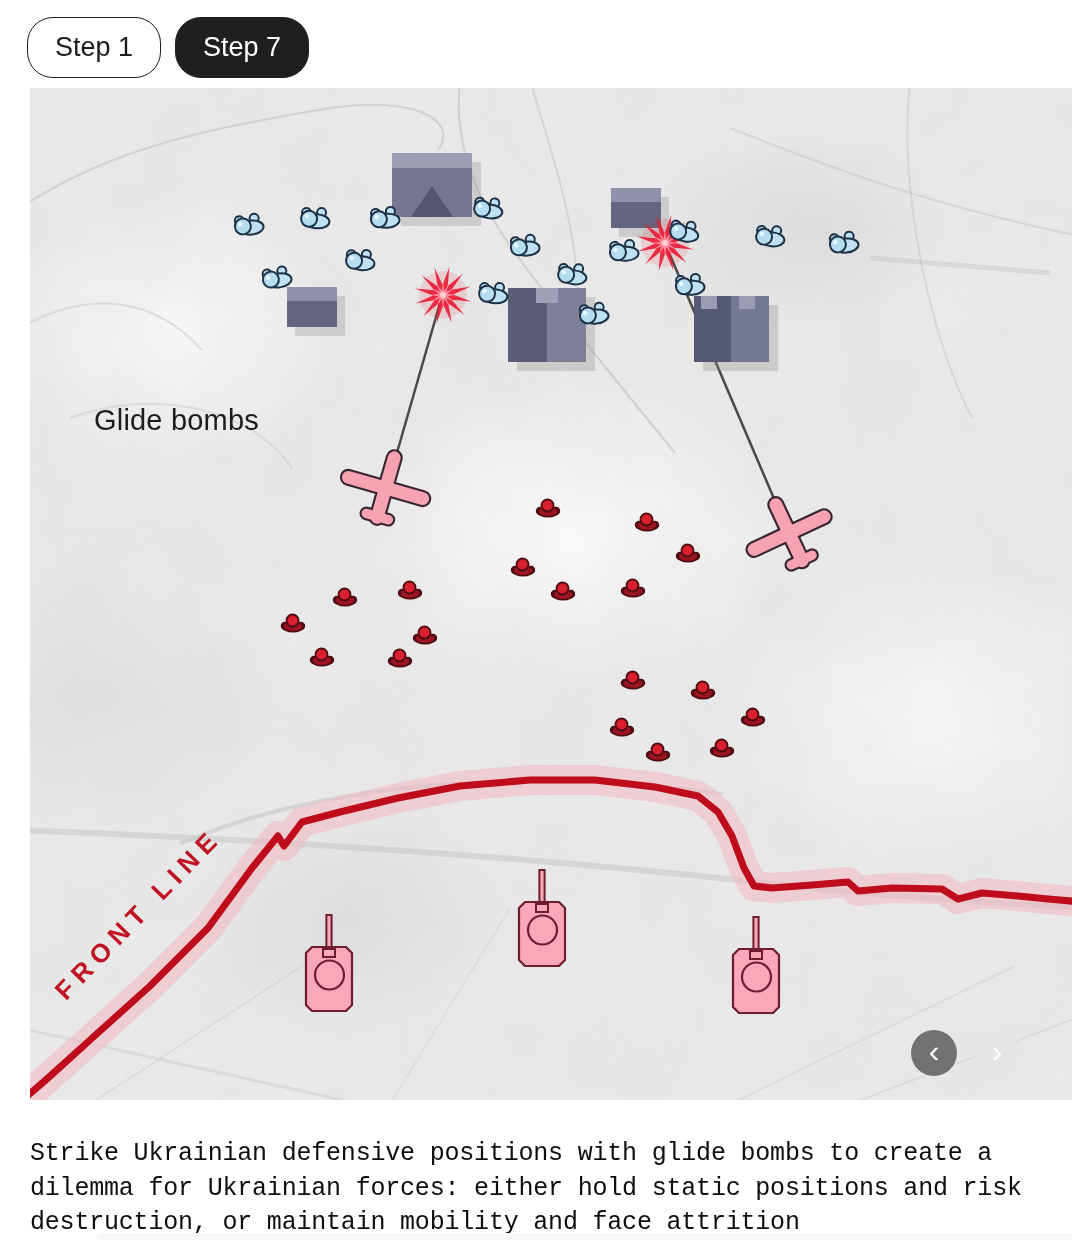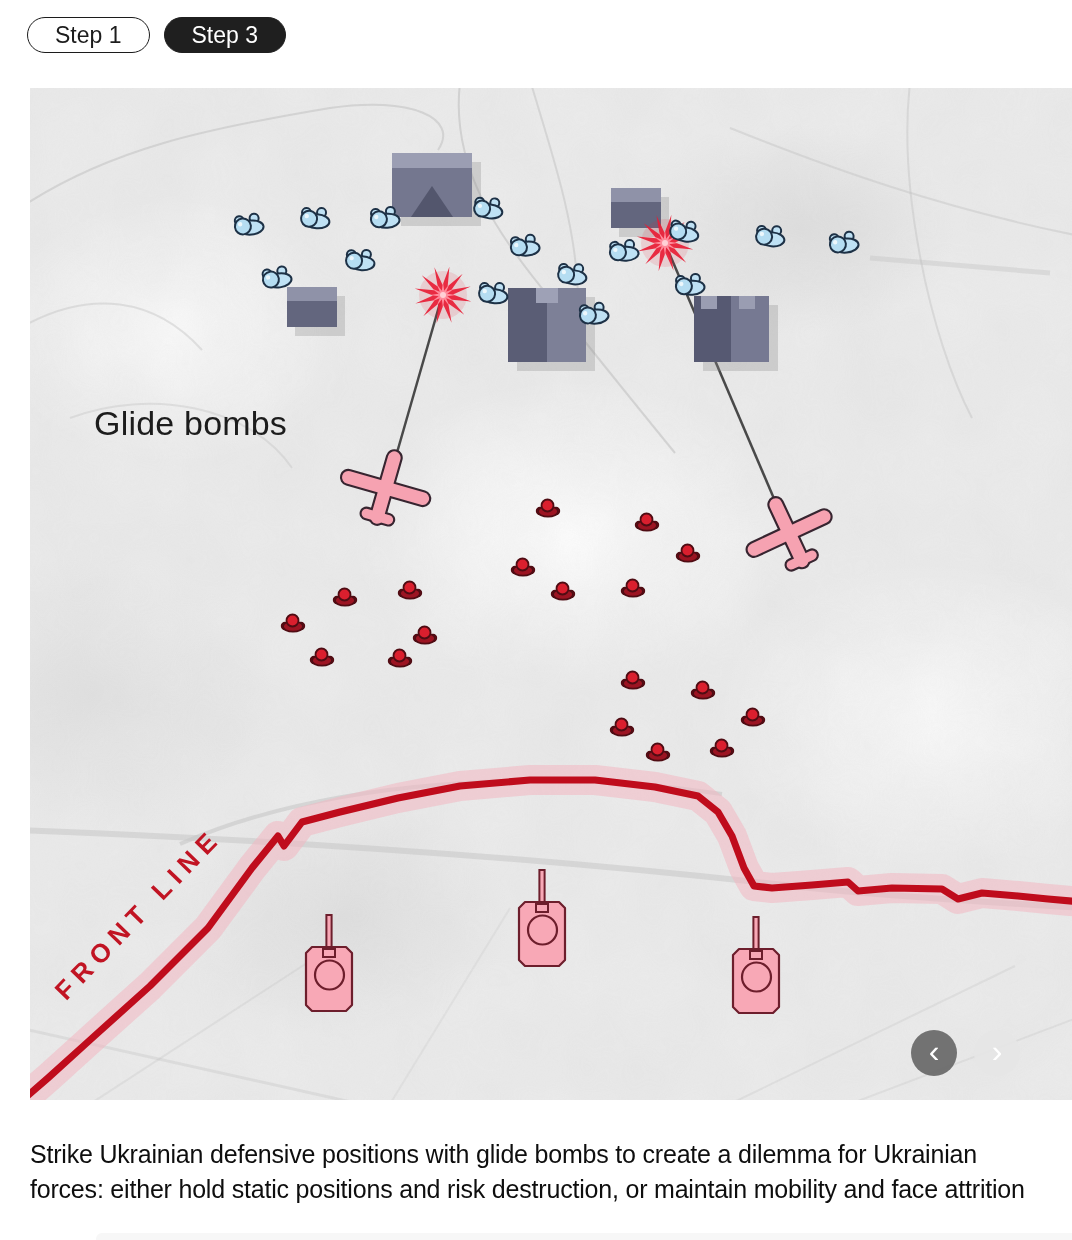--- a/index.html
+++ b/index.html
@@ -1,58 +1,58 @@
 <!DOCTYPE html>
 <html><head>
 <meta charset="utf-8">
 <style>
   html,body{margin:0;padding:0;background:#fff;}
   .stage{position:relative;width:1072px;height:1240px;background:#fff;overflow:hidden;
          font-family:"Liberation Sans",sans-serif;}
   
   .steps{position:absolute;left:27px;top:17px;display:flex;gap:14px;}
-  .step-pill{height:36px;padding:0 27px;border-radius:26px;border:1.7px solid #1c1c1c;
-             background:#fff;color:#1c1c1c;font-size:23px;font-family:inherit;cursor:pointer;
+  .step-pill{height:61px;padding:0 27px;border-radius:26px;border:1.7px solid #1c1c1c;
+             background:#fff;color:#1c1c1c;font-size:27px;font-family:inherit;cursor:pointer;
              display:flex;align-items:center;justify-content:center;}
   .step-pill.active{background:#1f1f1f;border-color:#1f1f1f;color:#fff;}
   
   .map-wrap{position:absolute;left:30px;top:88px;width:1042px;height:1012px;overflow:hidden;
     background:
       radial-gradient(320px 220px at 52% 44%, rgba(255,255,255,.95), rgba(255,255,255,0) 70%),
       radial-gradient(260px 190px at 14% 24%, rgba(255,255,255,.8), rgba(255,255,255,0) 70%),
       radial-gradient(300px 220px at 86% 62%, rgba(255,255,255,.75), rgba(255,255,255,0) 70%),
       radial-gradient(240px 170px at 30% 82%, rgba(205,205,205,.4), rgba(0,0,0,0) 70%),
       radial-gradient(220px 150px at 74% 14%, rgba(203,203,203,.4), rgba(0,0,0,0) 70%),
       radial-gradient(260px 200px at 6% 60%, rgba(208,208,208,.35), rgba(0,0,0,0) 70%),
       #ececec;}
   .map-wrap svg{position:absolute;left:0;top:0;}
-  .glide-label{position:absolute;left:64px;top:316px;font-size:34px;color:#1c1c1c;
+  .glide-label{position:absolute;left:64px;top:316px;font-size:29px;color:#1c1c1c;
                letter-spacing:.2px;white-space:nowrap;}
   .front-label{position:absolute;left:30px;top:892px;font-size:26px;font-weight:700;color:#c11423;
                letter-spacing:7px;transform:rotate(-46deg);transform-origin:left center;
                white-space:nowrap;}
   .nav-btn{position:absolute;width:46px;height:46px;border-radius:50%;border:none;cursor:pointer;
            display:flex;align-items:center;justify-content:center;padding:0;}
   .nav-prev{left:881px;top:942px;background:rgba(104,104,104,.93);}
   .nav-next{left:944px;top:942px;background:rgba(229,229,229,.9);}
   .nav-btn .chev{color:#fff;font-size:32px;line-height:1;margin-top:-4px;font-weight:400;}
   
   .caption{position:absolute;left:30px;top:1112px;width:1016px;font-size:25px;line-height:1.38;
-           color:#0e0e0e;letter-spacing:-0.2px;}
+           color:#0e0e0e;letter-spacing:-0.2px;font-family:Liberation Mono, monospace;}
   .peek{position:absolute;left:96px;right:0;top:1233px;height:7px;background:#f7f7f7;
         border-top-left-radius:6px;}
 </style>
 </head>
 <body>
 
 <div class="stage">
 
   <div class="steps" id="steps-bar">
       <button class="step-pill">Step 1</button>
-      <button class="step-pill active">Step 3</button>
+      <button class="step-pill active">Step 7</button>
     </div>
 
   <div class="map-wrap">
     <svg id="map-svg" width="1042" height="1012" viewBox="0 0 1042 1012">
       <defs>
         <filter id="noiseS" x="0" y="0" width="100%" height="100%">
           <feTurbulence type="fractalNoise" baseFrequency="0.75" numOctaves="2" stitchTiles="stitch"></feTurbulence>
           <feColorMatrix type="matrix" values="0 0 0 0 0.52  0 0 0 0 0.52  0 0 0 0 0.52  0 0 0 0.35 0"></feColorMatrix>
         </filter>
         <filter id="noiseL" x="0" y="0" width="100%" height="100%">

